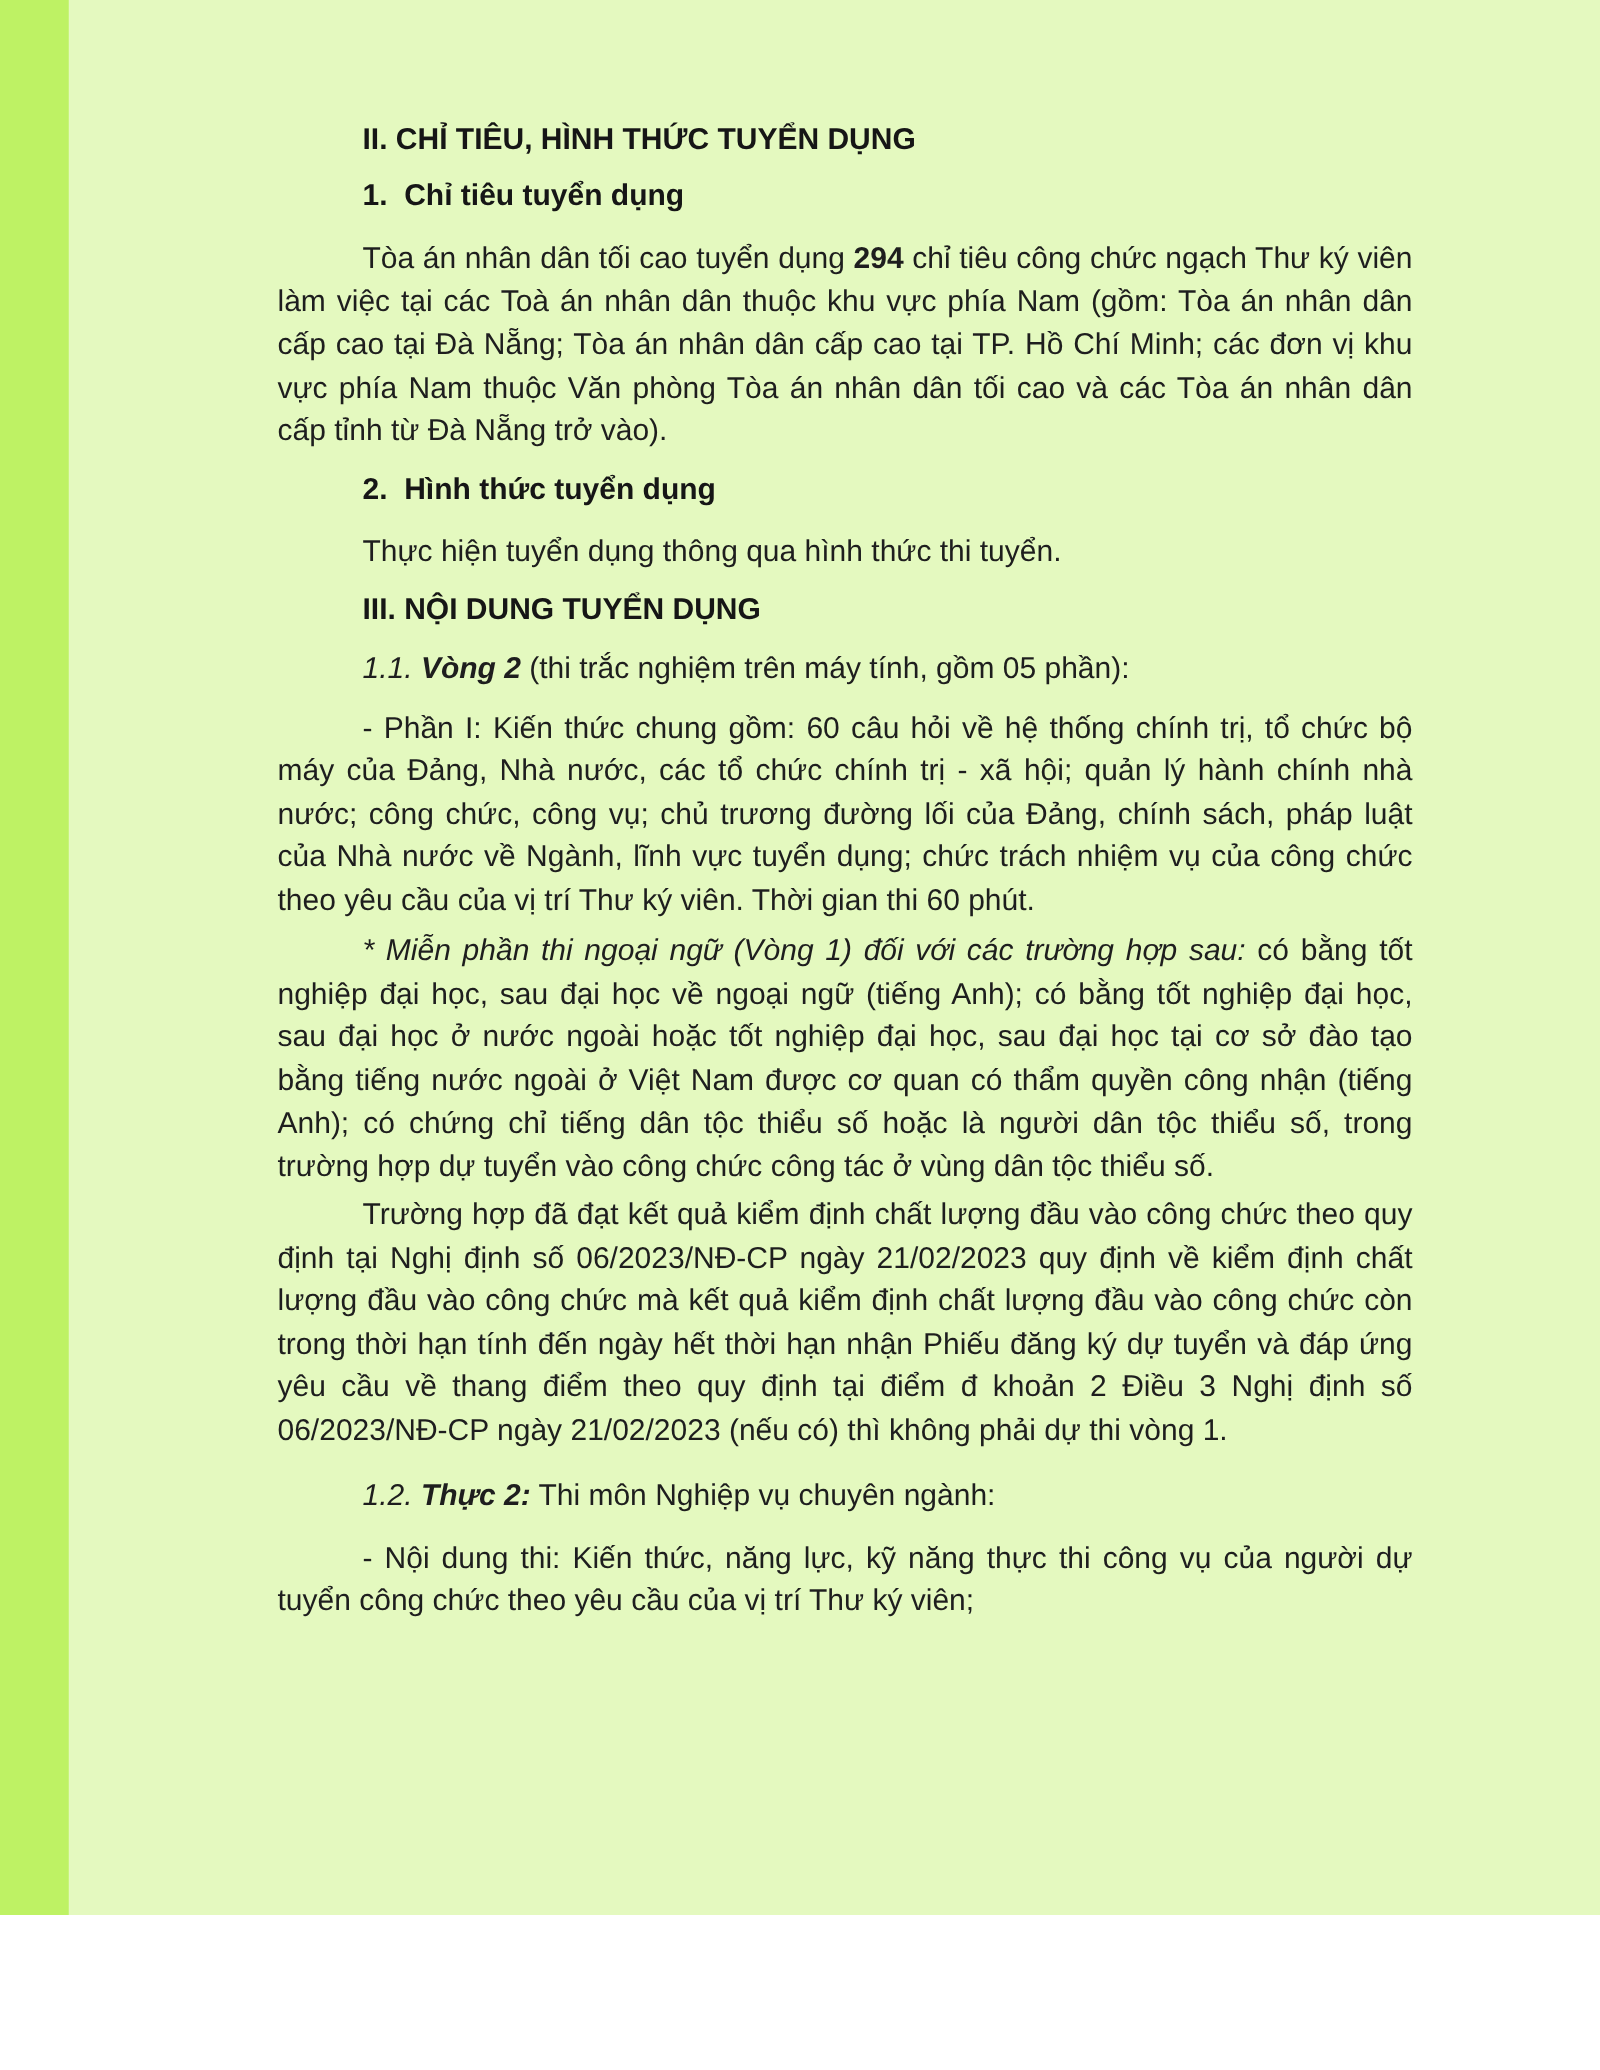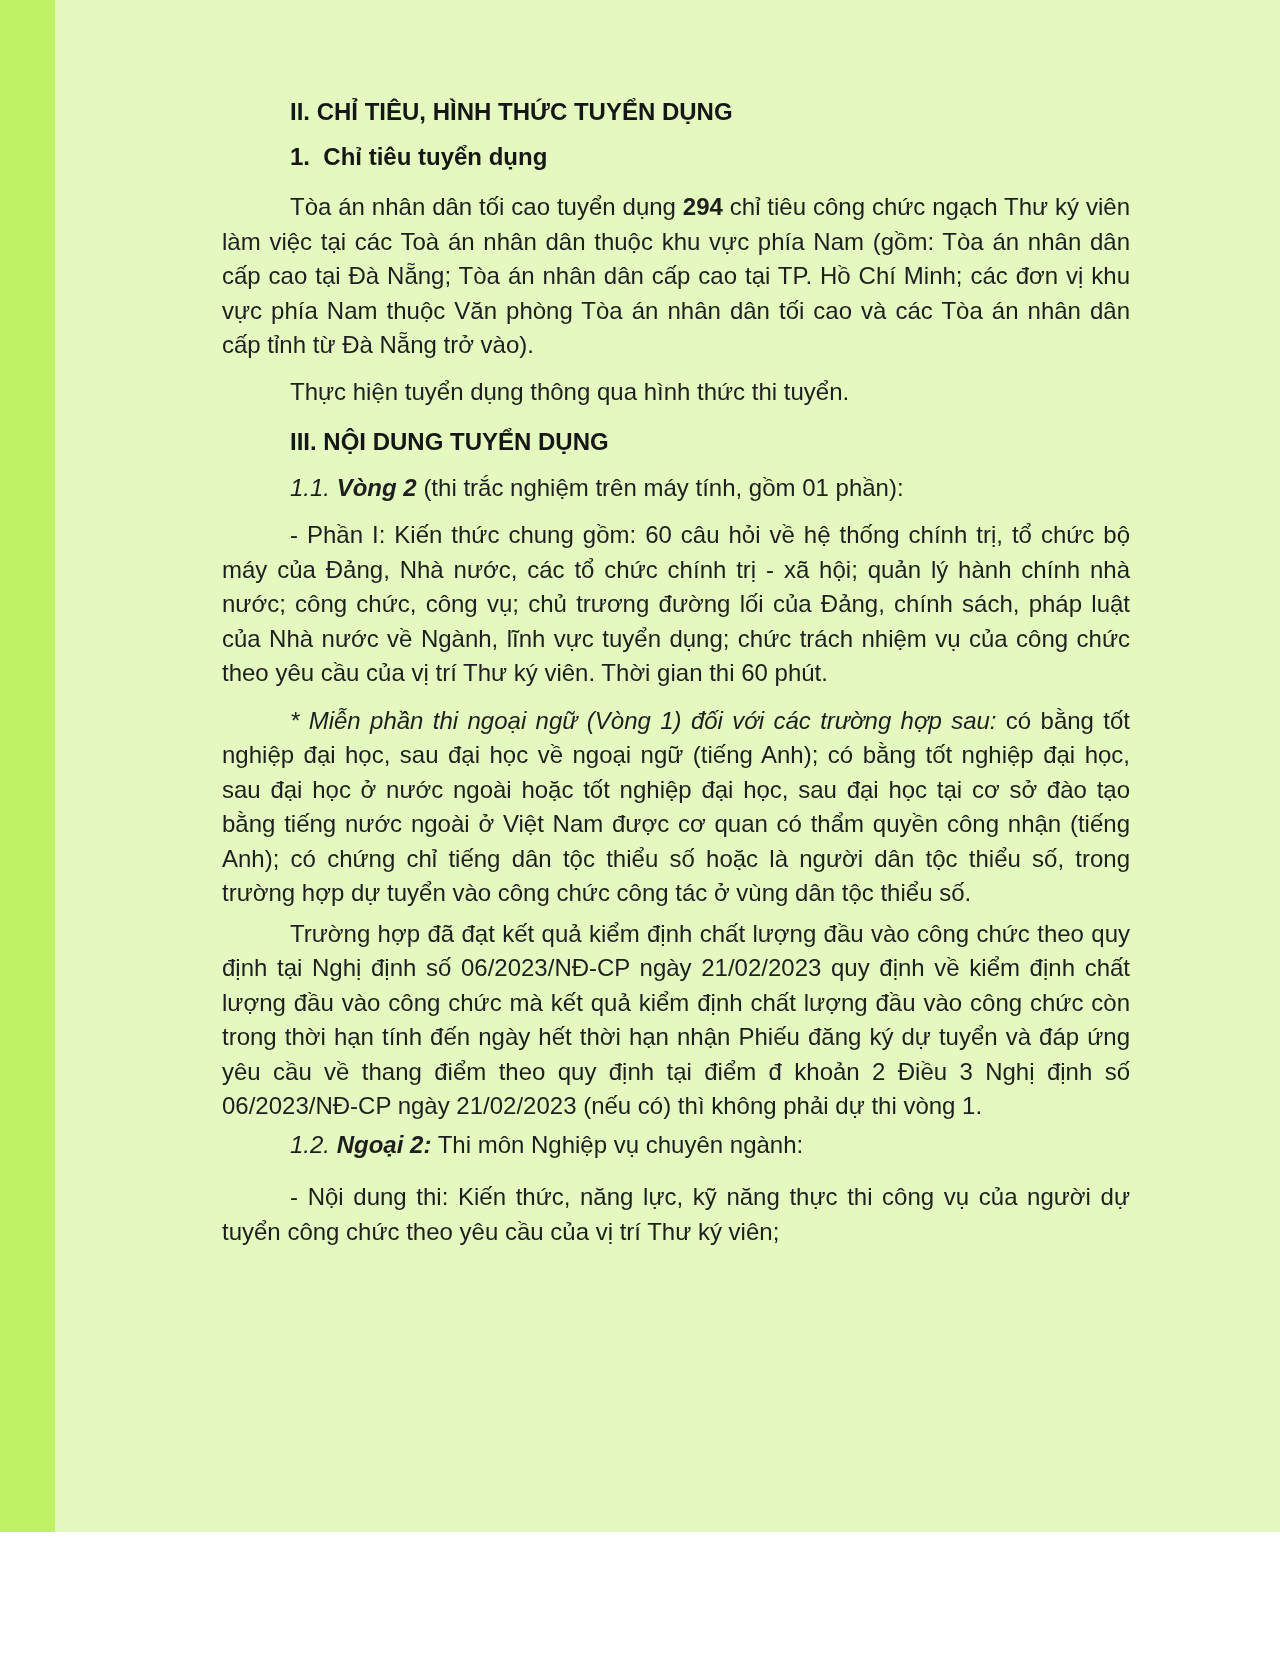--- a/index.html
+++ b/index.html
@@ -77,23 +77,24 @@
   }
 </style>
 </head>
 <body>
 
 <div class="page">
   <div class="doc">
     <h2 class="hd">II. CHỈ TIÊU, HÌNH THỨC TUYỂN DỤNG</h2>
     <h3 class="hd">1.&nbsp; Chỉ tiêu tuyển dụng</h3>
     <p class="para"><span>Tòa án nhân dân tối cao tuyển dụng </span><span class="b">294</span><span> chỉ tiêu công chức ngạch Thư ký viên làm việc tại các Toà án nhân dân thuộc khu vực phía Nam (gồm: Tòa án nhân dân cấp cao tại Đà Nẵng; Tòa án nhân dân cấp cao tại TP. Hồ Chí Minh; các đơn vị khu vực phía Nam thuộc Văn phòng Tòa án nhân dân tối cao và các Tòa án nhân dân cấp tỉnh từ Đà Nẵng trở vào).</span></p>
+    <h3 class="hd">2.&nbsp; Hình thức tuyển dụng</h3>
     <p class="para"><span>Thực hiện tuyển dụng thông qua hình thức thi tuyển.</span></p>
     <h2 class="hd">III. NỘI DUNG TUYỂN DỤNG</h2>
-    <p class="para"><span class="i">1.1. </span><span class="bi">Vòng 2 </span><span>(thi trắc nghiệm trên máy tính, gồm 01 phần):</span></p>
+    <p class="para"><span class="i">1.1. </span><span class="bi">Vòng 2 </span><span>(thi trắc nghiệm trên máy tính, gồm 05 phần):</span></p>
     <p class="para"><span>- Phần I: Kiến thức chung gồm: 60 câu hỏi về hệ thống chính trị, tổ chức bộ máy của Đảng, Nhà nước, các tổ chức chính trị - xã hội; quản lý hành chính nhà nước; công chức, công vụ; chủ trương đường lối của Đảng, chính sách, pháp luật của Nhà nước về Ngành, lĩnh vực tuyển dụng; chức trách nhiệm vụ của công chức theo yêu cầu của vị trí Thư ký viên. Thời gian thi 60 phút.</span></p>
     <p class="para"><span class="i">* Miễn phần thi ngoại ngữ (Vòng 1) đối với các trường hợp sau:</span><span> có bằng tốt nghiệp đại học, sau đại học về ngoại ngữ (tiếng Anh); có bằng tốt nghiệp đại học, sau đại học ở nước ngoài hoặc tốt nghiệp đại học, sau đại học tại cơ sở đào tạo bằng tiếng nước ngoài ở Việt Nam được cơ quan có thẩm quyền công nhận (tiếng Anh); có chứng chỉ tiếng dân tộc thiểu số hoặc là người dân tộc thiểu số, trong trường hợp dự tuyển vào công chức công tác ở vùng dân tộc thiểu số.</span></p>
     <p class="para"><span>Trường hợp đã đạt kết quả kiểm định chất lượng đầu vào công chức theo quy định tại Nghị định số 06/2023/NĐ-CP ngày 21/02/2023 quy định về kiểm định chất lượng đầu vào công chức mà kết quả kiểm định chất lượng đầu vào công chức còn trong thời hạn tính đến ngày hết thời hạn nhận Phiếu đăng ký dự tuyển và đáp ứng yêu cầu về thang điểm theo quy định tại điểm đ khoản 2 Điều 3 Nghị định số 06/2023/NĐ-CP ngày 21/02/2023 (nếu có) thì không phải dự thi vòng 1.</span></p>
-    <p class="para"><span class="i">1.2. </span><span class="bi">Ngoại 2:</span><span> Thi môn Nghiệp vụ chuyên ngành:</span></p>
+    <p class="para"><span class="i">1.2. </span><span class="bi">Thực 2:</span><span> Thi môn Nghiệp vụ chuyên ngành:</span></p>
     <p class="para"><span>- Nội dung thi: Kiến thức, năng lực, kỹ năng thực thi công vụ của người dự tuyển công chức theo yêu cầu của vị trí Thư ký viên;</span></p>
   </div>
   <div class="pageno">3</div>
 </div>
 
 </body></html>

